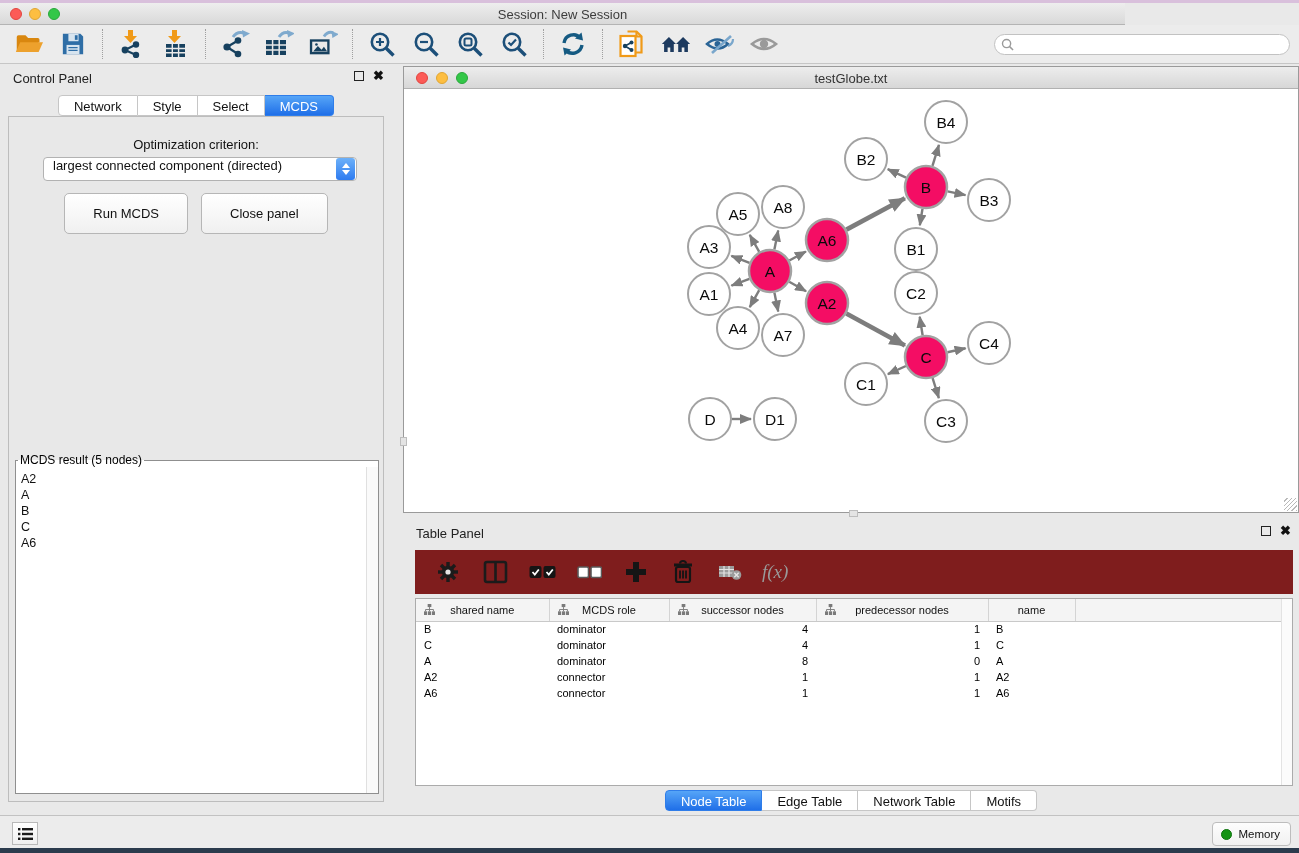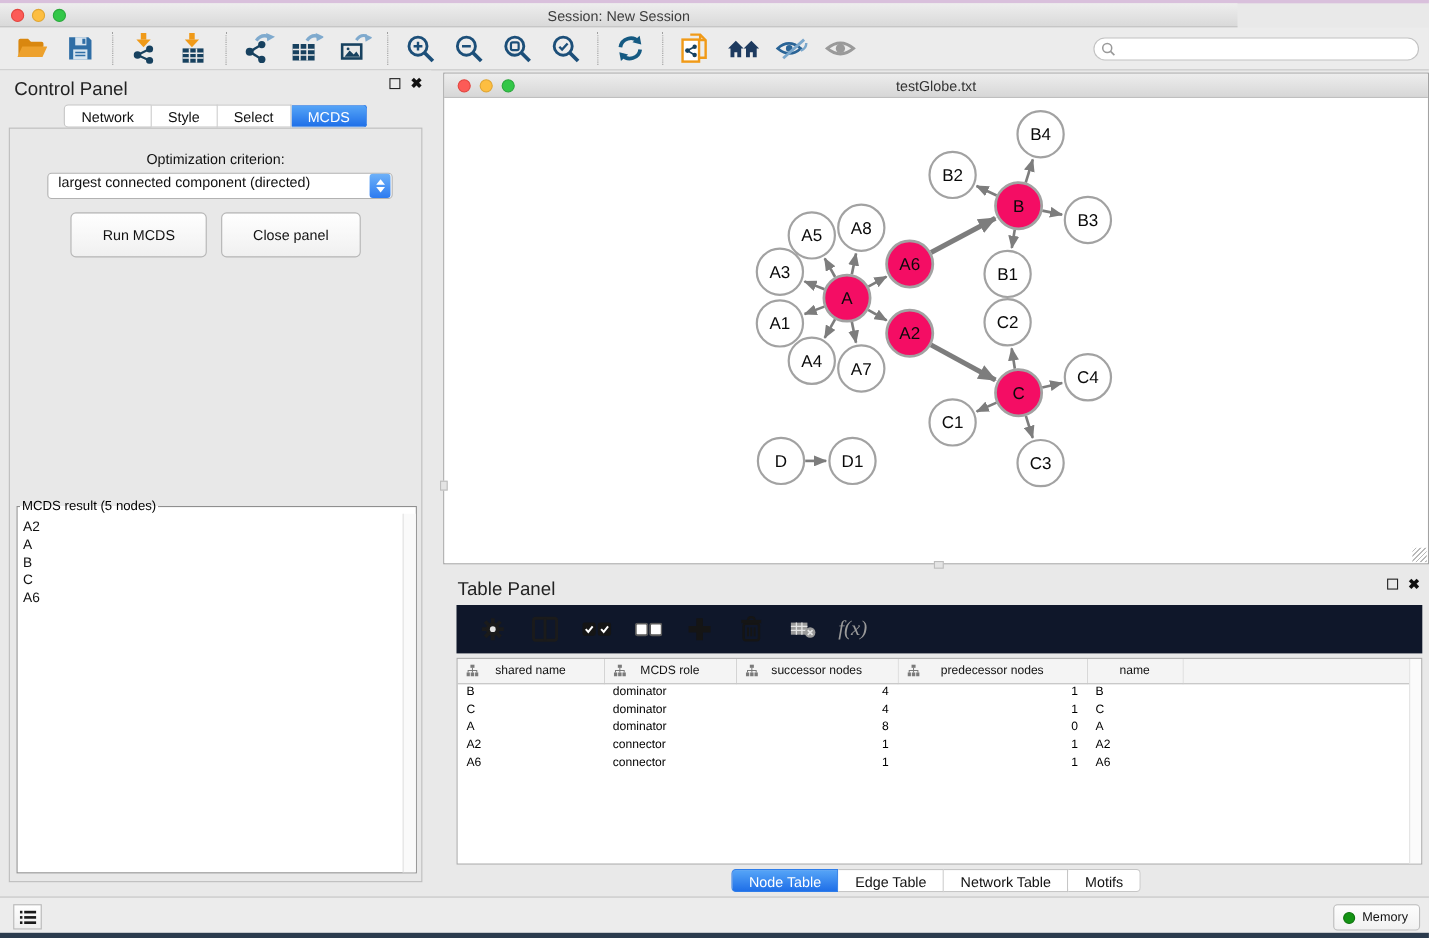--- a/index.html
+++ b/index.html
@@ -26,21 +26,21 @@
   .tgroup { display:flex; align-items:center; gap:14px; padding:0 14px; height:30px; }
   .tgroup + .tgroup { border-left:1px dotted #9f9f9f; }
   .ticon { width:30px; height:30px; display:flex; align-items:center; justify-content:center; }
   .searchbox { position:absolute; right:9px; top:9px; width:296px; height:21px; background:#fff;
     border:1px solid #c2c2c2; border-radius:11px; display:flex; align-items:center; padding-left:6px; }
   .searchbox input { border:none; outline:none; flex:1; height:17px; font-size:12px; background:transparent; }
 
   
   .control-panel { position:absolute; left:0; top:64px; width:392px; height:751px; background:#e9e9e9; }
   .panel-header { position:relative; height:26px; }
-  .panel-header .ph-title { position:absolute; left:13px; top:7px; font-size:17px; color:#222; }
+  .panel-header .ph-title { position:absolute; left:13px; top:7px; font-size:13px; color:#222; }
   .ph-icons { position:absolute; right:8px; top:7px; display:flex; gap:9px; align-items:center; }
   .float-box { width:10px; height:10px; border:1.5px solid #222; }
   .close-x { font-size:13px; font-weight:bold; color:#111; line-height:10px; }
 
   .cp-tabs { position:absolute; left:0; top:31px; width:100%; display:flex; justify-content:center; z-index:3; }
   .cp-body { position:absolute; left:8px; top:52px; width:376px; height:686px;
     background:#e8e8e8; border:1px solid #bdbdbd; }
 
   .tab { height:21px; line-height:21px; padding:0 15px; font-size:13px; background:#fff;
     border:1px solid #c6c6c6; border-left:none; color:#111; cursor:default; }
@@ -75,21 +75,21 @@
   .nw-titlebar .title { position:absolute; left:0; right:0; top:4px; text-align:center; font-size:13px; color:#333; }
   .nw-lights { position:absolute; left:12px; top:5px; display:flex; gap:8px; }
   .nw-canvas { position:absolute; left:0; top:22px; right:0; bottom:0; background:#fff; overflow:hidden; }
   .gripper { position:absolute; right:1px; bottom:1px; width:13px; height:13px;
     background:repeating-linear-gradient(135deg,#fff 0 2px,#b9b9b9 2px 3px); }
   .edge-handle-left { position:absolute; left:-4px; top:370px; width:7px; height:9px; background:#e4e4e4; border:1px solid #bdbdbd; }
   .edge-handle-bottom { position:absolute; left:445px; bottom:-5px; width:9px; height:7px; background:#e4e4e4; border:1px solid #bdbdbd; }
 
   
   .table-panel { position:absolute; left:403px; top:519px; width:896px; height:296px; background:#e9e9e9; }
-  .tp-toolbar { position:absolute; left:12px; top:31px; width:878px; height:44px; background:#0f172a;
+  .tp-toolbar { position:absolute; left:12px; top:31px; width:878px; height:44px; background:#7f1d1d;
     display:flex; align-items:center; gap:17px; padding-left:18px; }
   .tp-table-wrap { position:absolute; left:12px; top:79px; width:878px; height:188px; background:#fff;
     border:1px solid #ababab; overflow:hidden; }
   table.datatable { border-collapse:collapse; width:100%; table-layout:fixed; }
   table.datatable th { height:22px; background:#f4f4f4; border-bottom:1px solid #c9c9c9; border-right:1px solid #d4d4d4;
     font-size:11px; font-weight:normal; color:#111; text-align:center; position:relative; }
   table.datatable th .hicon { position:absolute; left:8px; top:5px; }
   table.datatable td { height:16px; font-size:11px; color:#000; padding:0 8px; white-space:nowrap; }
   td.al { text-align:left; } td.ar { text-align:right; }
   .tp-scroll { position:absolute; top:0; right:0; bottom:0; width:11px; background:#fbfbfb; border-left:1px solid #e3e3e3; }

